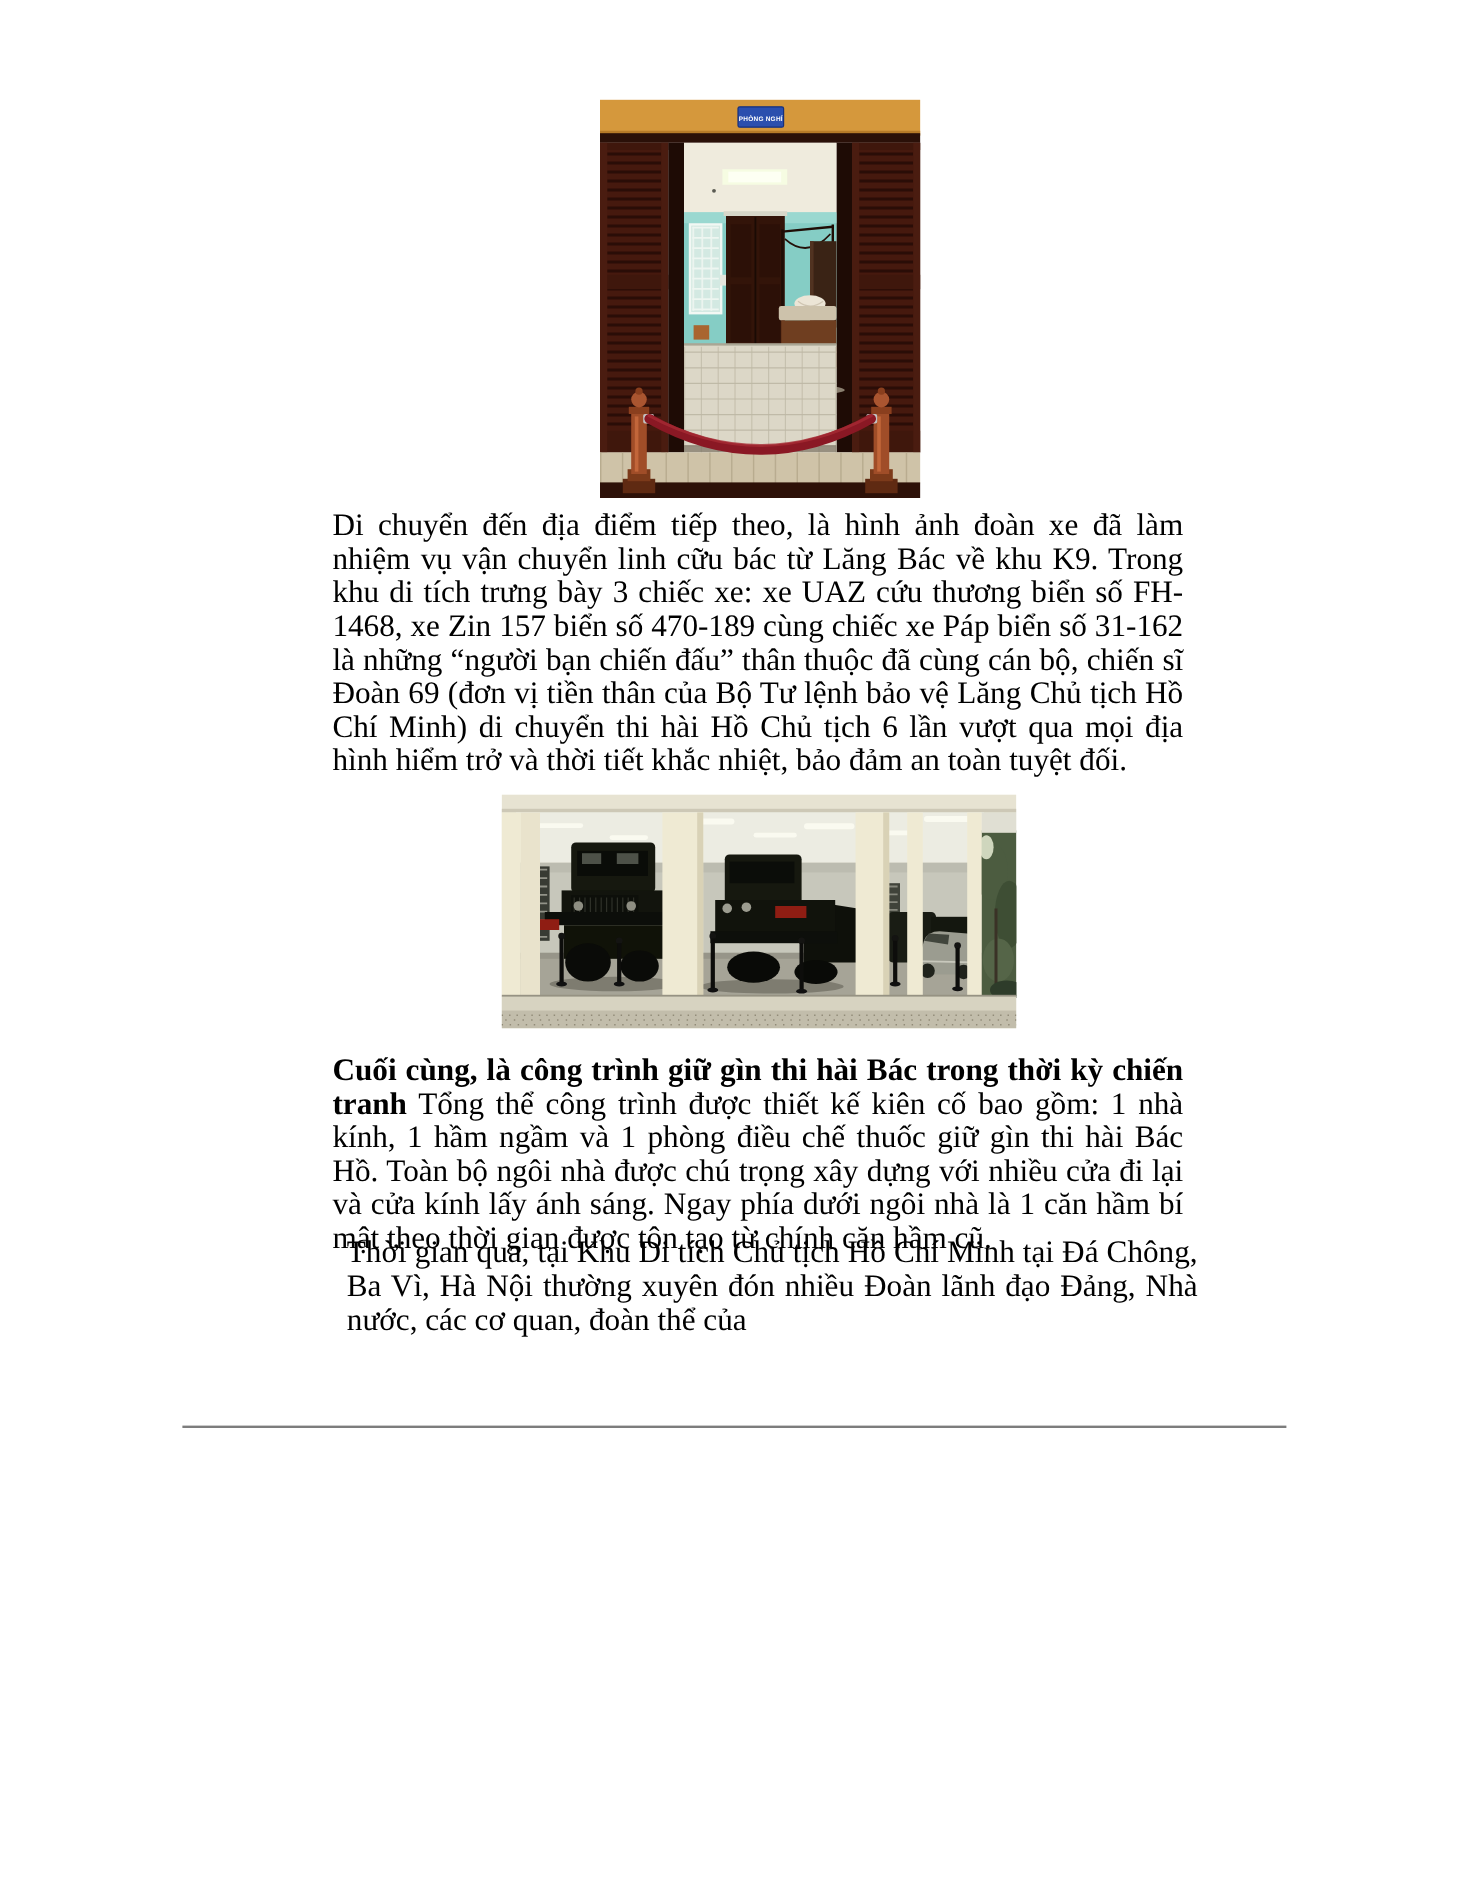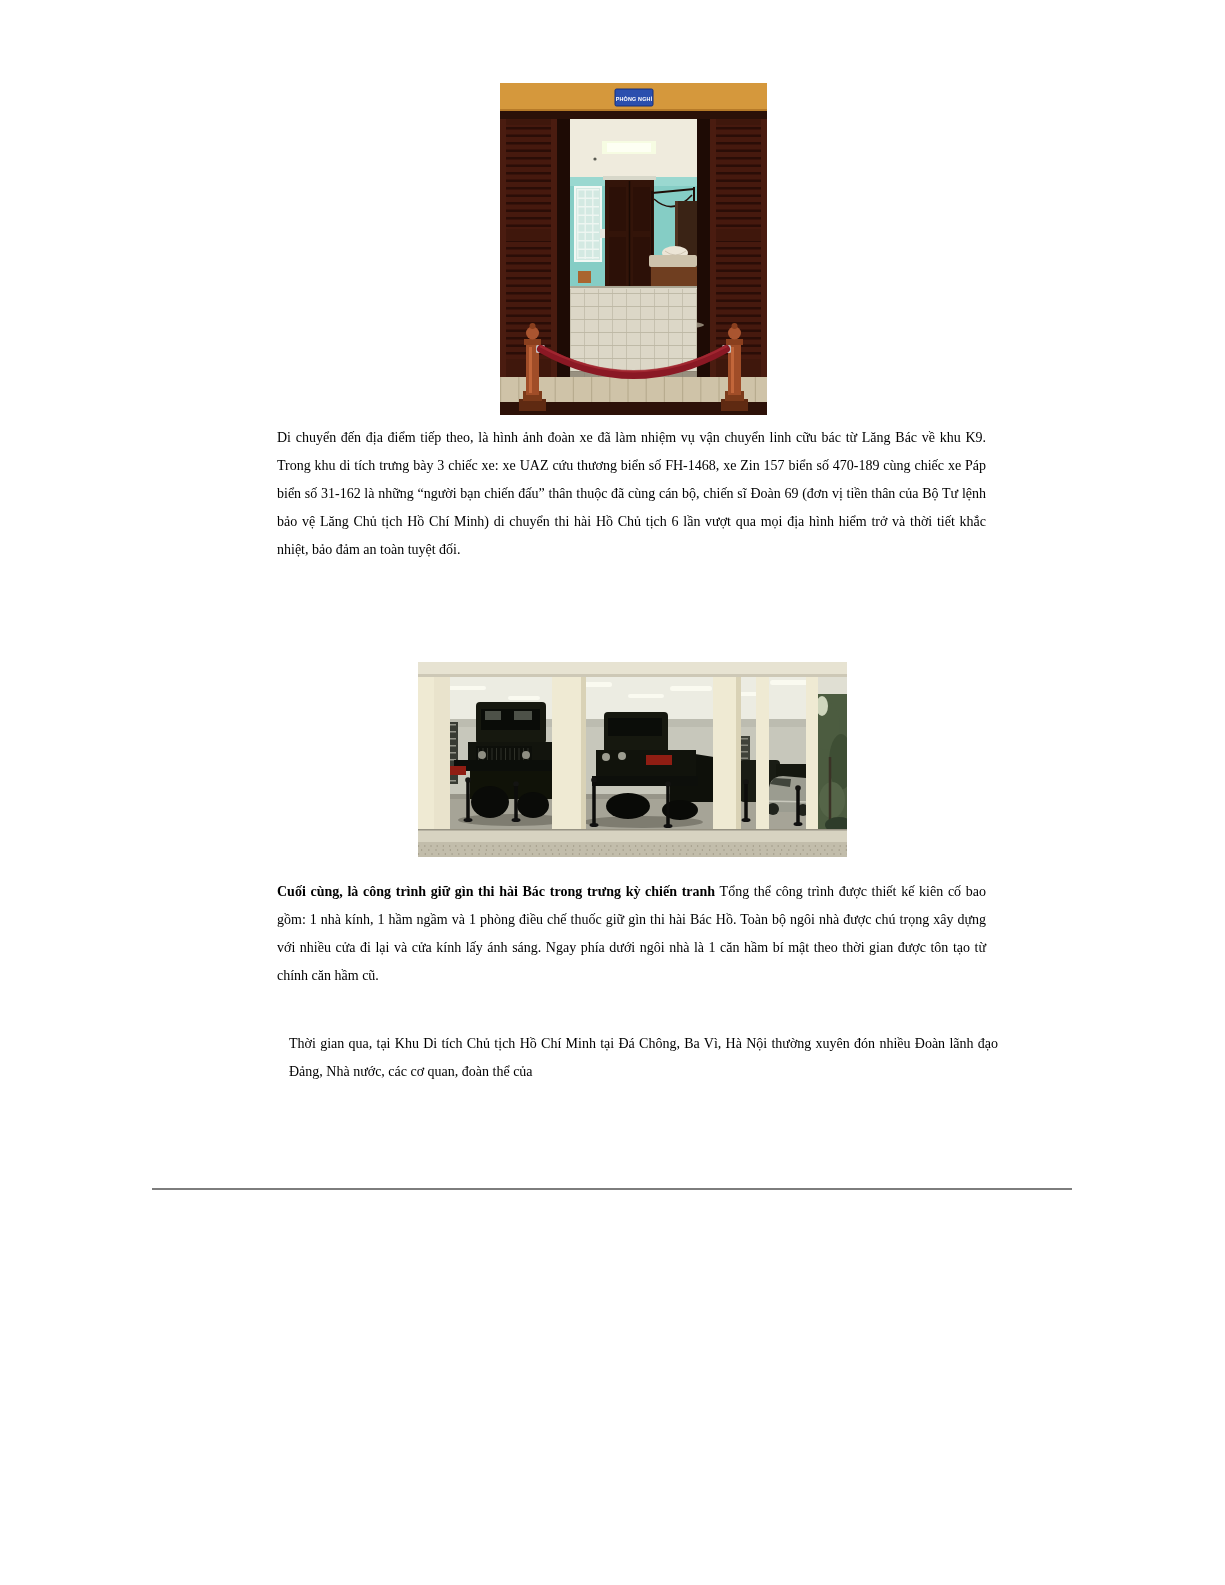--- a/index.html
+++ b/index.html
@@ -3,21 +3,21 @@
 <meta charset="utf-8">
 <style>
   html, body { margin: 0; padding: 0; background: #ffffff; }
   body {
     width: 1225px; height: 1585px; position: relative; overflow: hidden;
     font-family: "Liberation Serif", "DejaVu Serif", serif;
     color: #000000;
   }
   .para {
     position: absolute; left: 277px; width: 709px; margin: 0;
-    font-size: 14px; line-height: 28px; text-align: justify;
+    font-size: 26px; line-height: 28px; text-align: justify;
     color: #000000;
   }
   #para-convoy { top: 424px; }
   #para-structure { top: 878px; }
   #para-delegations { top: 1030px; margin-left: 12px; }
   .bold-lead { font-weight: bold; }
   figure.photo { position: absolute; margin: 0; padding: 0; }
   #photo-doorway { left: 500px; top: 83px; width: 267px; height: 332px; }
   #photo-garage { left: 418px; top: 662px; width: 429px; height: 195px; }
   figure.photo svg { display: block; width: 100%; height: 100%; }
@@ -294,21 +294,21 @@
         <rect x="0" y="167" width="429" height="1.5" fill="#969283"></rect>
         <rect x="0" y="180" width="429" height="15" fill="#c2bdab"></rect>
         <line x1="0" y1="184" x2="429" y2="184" stroke="#918b78" stroke-width="1.2" stroke-dasharray="1.2 5"></line>
         <line x1="3" y1="188" x2="429" y2="188" stroke="#918b78" stroke-width="1.2" stroke-dasharray="1.2 6"></line>
         <line x1="0" y1="192" x2="429" y2="192" stroke="#918b78" stroke-width="1.2" stroke-dasharray="1.2 5.5"></line>
       </g>
     </svg>
   </figure>
 
   <p class="para" id="para-structure">
-    <strong class="bold-lead">Cuối cùng, là công trình giữ gìn thi hài Bác trong trưng kỳ chiến tranh</strong>
+    <strong class="bold-lead">Cuối cùng, là công trình giữ gìn thi hài Bác trong thời kỳ chiến tranh</strong>
     <span>Tổng thể công trình được thiết kế kiên cố bao gồm: 1 nhà kính, 1 hầm ngầm và 1 phòng điều chế thuốc giữ gìn thi hài Bác Hồ. Toàn bộ ngôi nhà được chú trọng xây dựng với nhiều cửa đi lại và cửa kính lấy ánh sáng. Ngay phía dưới ngôi nhà là 1 căn hầm bí mật theo thời gian được tôn tạo từ chính căn hầm cũ.</span>
   </p>
 
   <p class="para" id="para-delegations">
     <span>Thời gian qua, tại Khu Di tích Chủ tịch Hồ Chí Minh tại Đá Chông, Ba Vì, Hà Nội thường xuyên đón nhiều Đoàn lãnh đạo Đảng, Nhà nước, các cơ quan, đoàn thể của</span>
   </p>
 
   <hr class="divider">
 
 </div>

